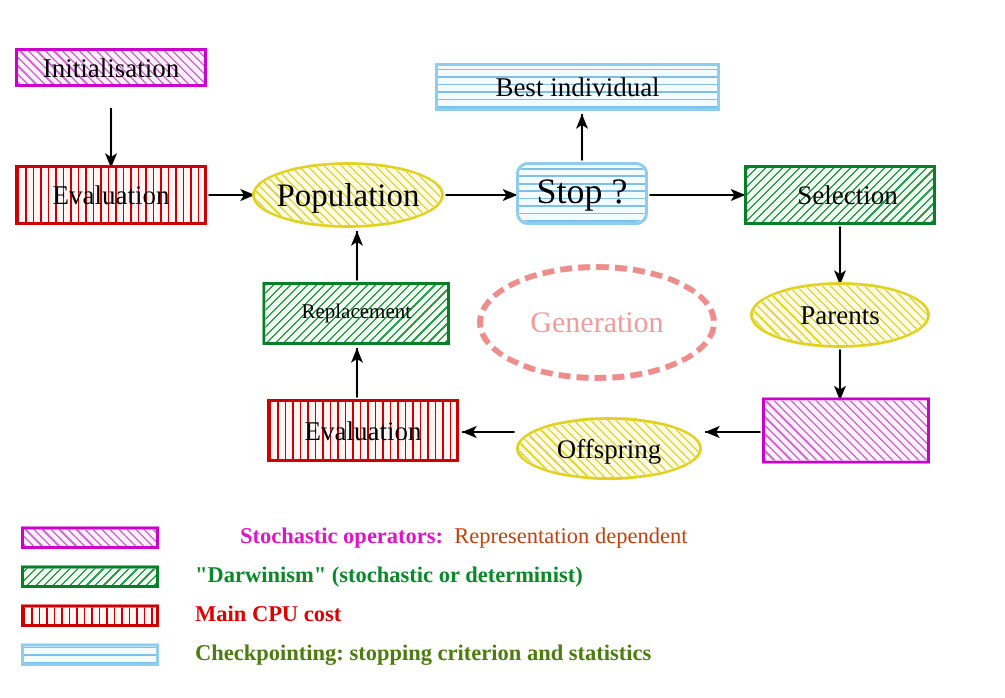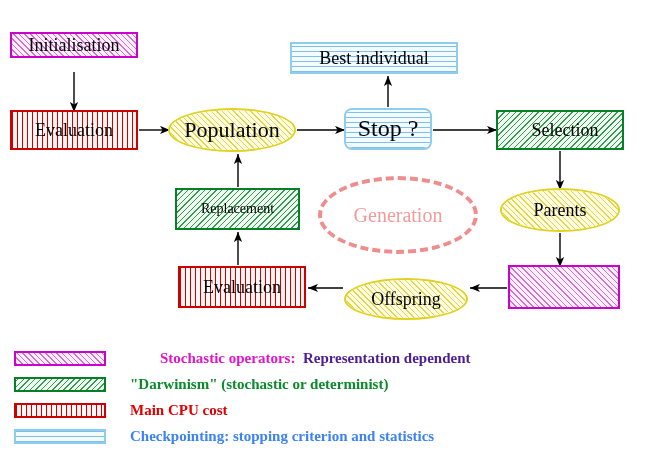--- a/index.html
+++ b/index.html
@@ -74,24 +74,24 @@
   }
   #generation-ellipse .lbl{color:#f29b9b;}
 
   
   #legend{position:absolute;left:0;top:344px;width:670px;height:121px;}
   .leg-row{position:absolute;left:14px;height:20px;display:flex;align-items:center;}
   .leg-swatch{width:92px;height:15px;position:relative;box-sizing:border-box;flex:0 0 auto;}
   .leg-swatch .hatch{position:absolute;left:0;top:0;right:0;bottom:0;}
   .leg-text{margin-left:24px;white-space:pre;font-size:15px;}
   .t-magenta{color:#e015c8;font-weight:bold;}
-  .t-orange {color:#4c1d95;font-weight:bold;}
+  .t-orange {color:#c2410c;font-weight:normal;}
   .t-green  {color:#0a8a2a;font-weight:bold;}
   .t-red    {color:#e00000;font-weight:bold;}
-  .t-blue   {color:#3b82f6;font-weight:bold;}
+  .t-blue   {color:#4d7c0f;font-weight:bold;}
 </style>
 </head>
 <body>
 
 <div id="stage">
 
   <svg id="svg-layer" viewBox="0 0 670 465">
     <defs>
       <marker id="ah" markerWidth="11" markerHeight="9" refX="10" refY="4.5" orient="auto" markerUnits="userSpaceOnUse">
         <path d="M0,0.4 L10,4.5 L0,8.6 L2.6,4.5 Z" fill="#000"></path>
@@ -120,21 +120,21 @@
   <div class="node box b-red" style="left:10px;top:110px;width:128px;height:40px;">
     <span class="hatch pat-red"></span>
     <span class="lbl" style="font-size:18px;">Evaluation</span>
   </div>
 
   <div class="node ellipse" style="left:168px;top:108px;width:128px;height:44px;">
     <span class="hatch pat-yellow"></span>
     <span class="lbl" style="font-size:22px;">Population</span>
   </div>
 
-  <div class="node box b-blue" style="left:290px;top:42px;width:168px;height:32px;">
+  <div class="node box b-blue" style="left:290px;top:42px;width:190px;height:32px;">
     <span class="hatch pat-blue"></span>
     <span class="lbl" style="font-size:18px;">Best individual</span>
   </div>
 
   <div class="node box b-blue rounded" style="left:344px;top:108px;width:88px;height:42px;">
     <span class="hatch pat-blue"></span>
     <span class="lbl" style="font-size:24px;">Stop ?</span>
   </div>
 
   <div class="node box b-green" style="left:496px;top:110px;width:128px;height:40px;padding-left:10px;">

